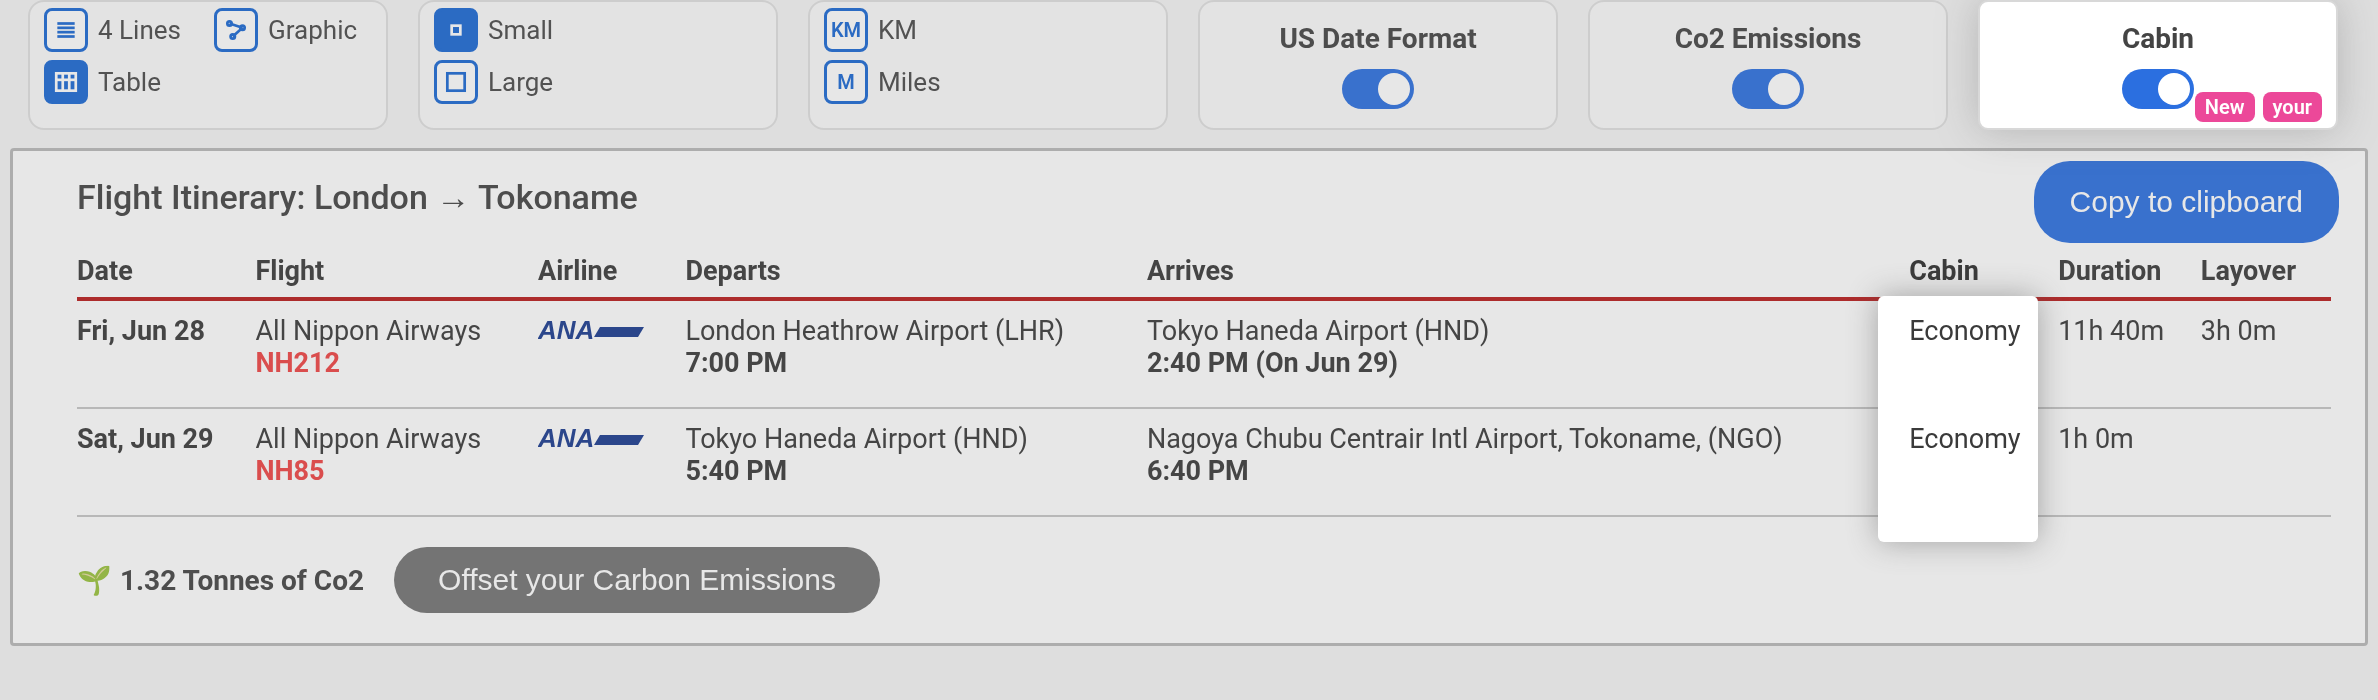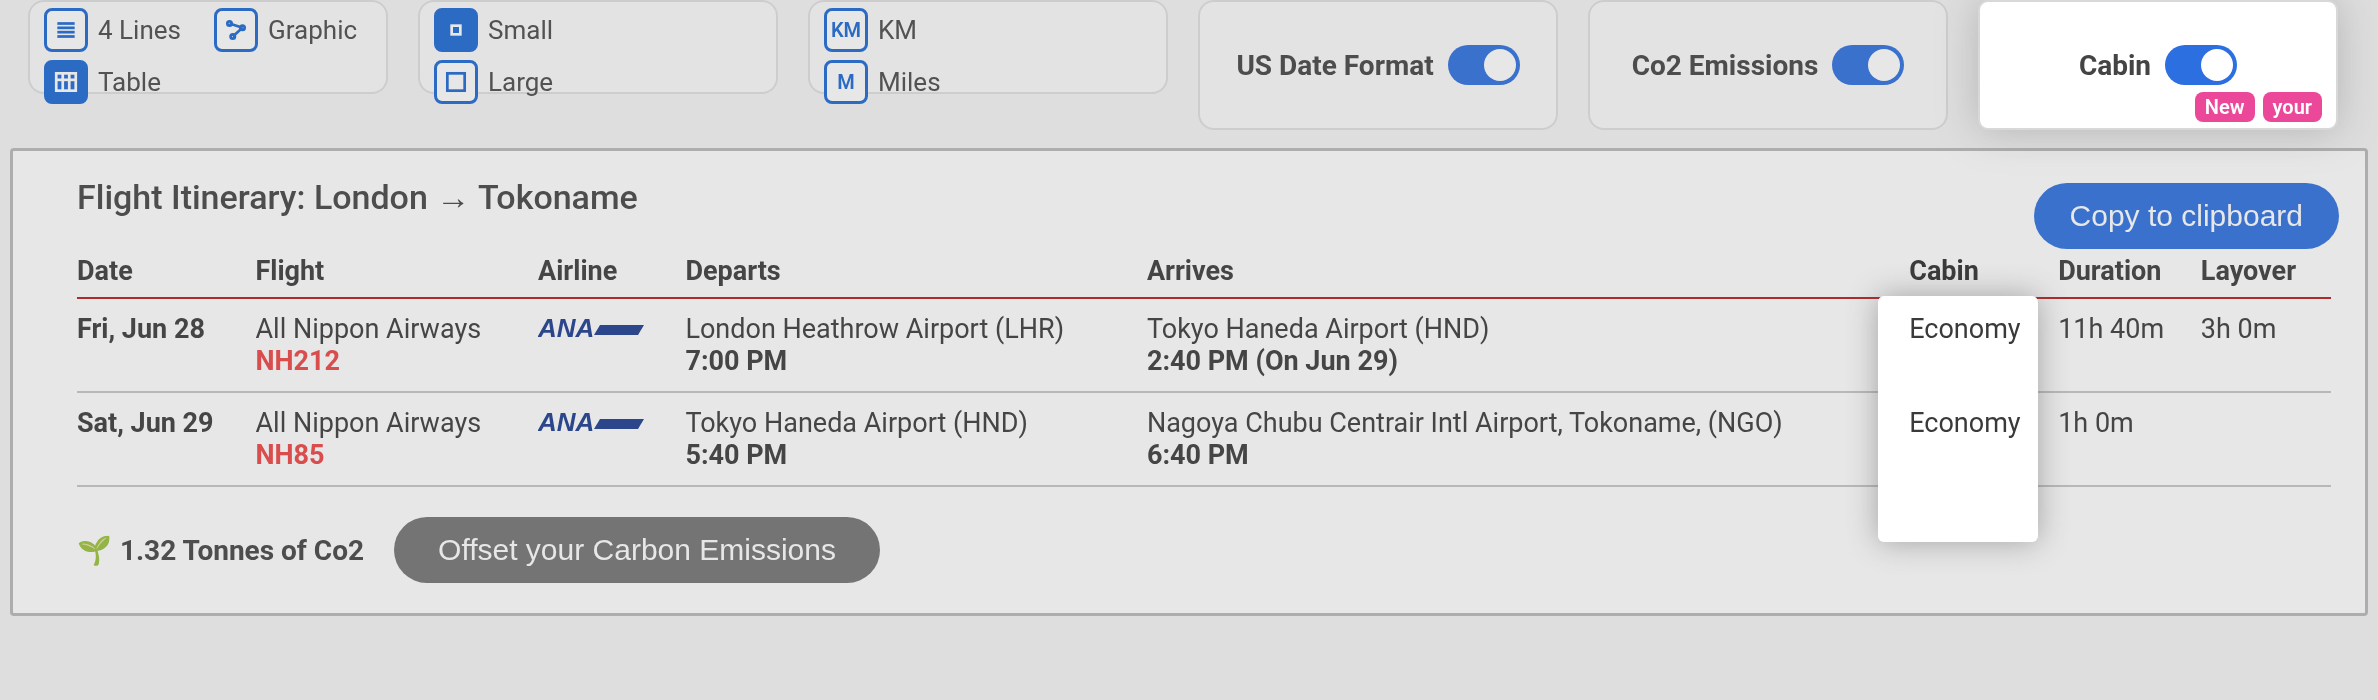--- a/index.html
+++ b/index.html
@@ -19,21 +19,21 @@
   }
   .tool-group {
     background: #fafafa;
     border: 2px solid #e0e0e0;
     border-radius: 16px;
     padding: 6px 4px 10px 14px;
     display: flex;
     flex-wrap: wrap;
     gap: 8px 18px;
     width: 360px;
-    height: 94px;
+    height: 130px;
     align-content: flex-start;
   }
   .tool-group.narrow { width: 360px; text-align: right; }
   .tool-opt {
     display: flex;
     align-items: center;
     gap: 10px;
     font-size: 26px;
     color: #4a4a4a;
     cursor: pointer;
@@ -56,21 +56,21 @@
   .icon-box.selected { background: #1a68d4; color: #fff; }
   .icon-box svg { width: 26px; height: 26px; stroke: #1a68d4; fill: none; stroke-width: 2.5; }
   .icon-box.selected svg { stroke: #fff; }
   .toggle-card {
     background: #fafafa;
     border: 2px solid #e0e0e0;
     border-radius: 16px;
     width: 360px;
     height: 130px;
     display: flex;
-    flex-direction: row;
+    flex-direction: column;
     align-items: center;
     justify-content: center;
     gap: 14px;
     position: relative;
   }
   .toggle-card.highlighted {
     background: #fff;
     border-color: #d8d8d8;
     box-shadow: 0 0 40px rgba(120,120,120,0.4);
     border-radius: 10px;
@@ -122,51 +122,51 @@
   .content-frame {
     margin: 18px 10px 10px 10px;
     border: 3px solid #b9b9b9;
     border-radius: 4px;
     background: #fff;
     padding: 26px 34px 30px 64px;
     position: relative;
   }
   .copy-btn {
     position: absolute;
-    top: 32px;
+    top: 10px;
     right: 26px;
     background: #2b6fe0;
     color: #fff;
     font-size: 30px;
     font-weight: 500;
-    padding: 16px 36px;
+    padding: 24px 36px;
     border: none;
     border-radius: 36px;
     cursor: pointer;
   }
   .itin-title {
     font-size: 34px;
     font-weight: 500;
     color: #444;
     margin-bottom: 28px;
   }
   table.itin {
     width: 100%;
     border-collapse: collapse;
     font-size: 27px;
   }
   table.itin th {
     text-align: left;
     font-weight: 700;
     color: #3a3a3a;
     padding: 10px 16px 10px 0;
-    border-bottom: 2px solid #b91c1c;
+    border-bottom: 4px solid #b91c1c;
   }
   table.itin td {
-    padding: 14px 16px 14px 0;
+    padding: 14px 16px 28px 0;
     border-bottom: 2px solid #c6c6c6;
     vertical-align: top;
     color: #3a3a3a;
   }
   .flight-code { font-weight: 700; color: #ef4444; margin-top: 24px; }
   .time-bold { font-weight: 700; text-align: right; }
   .airline-logo {
     width: 110px;
     height: 34px;
     display: inline-block;

